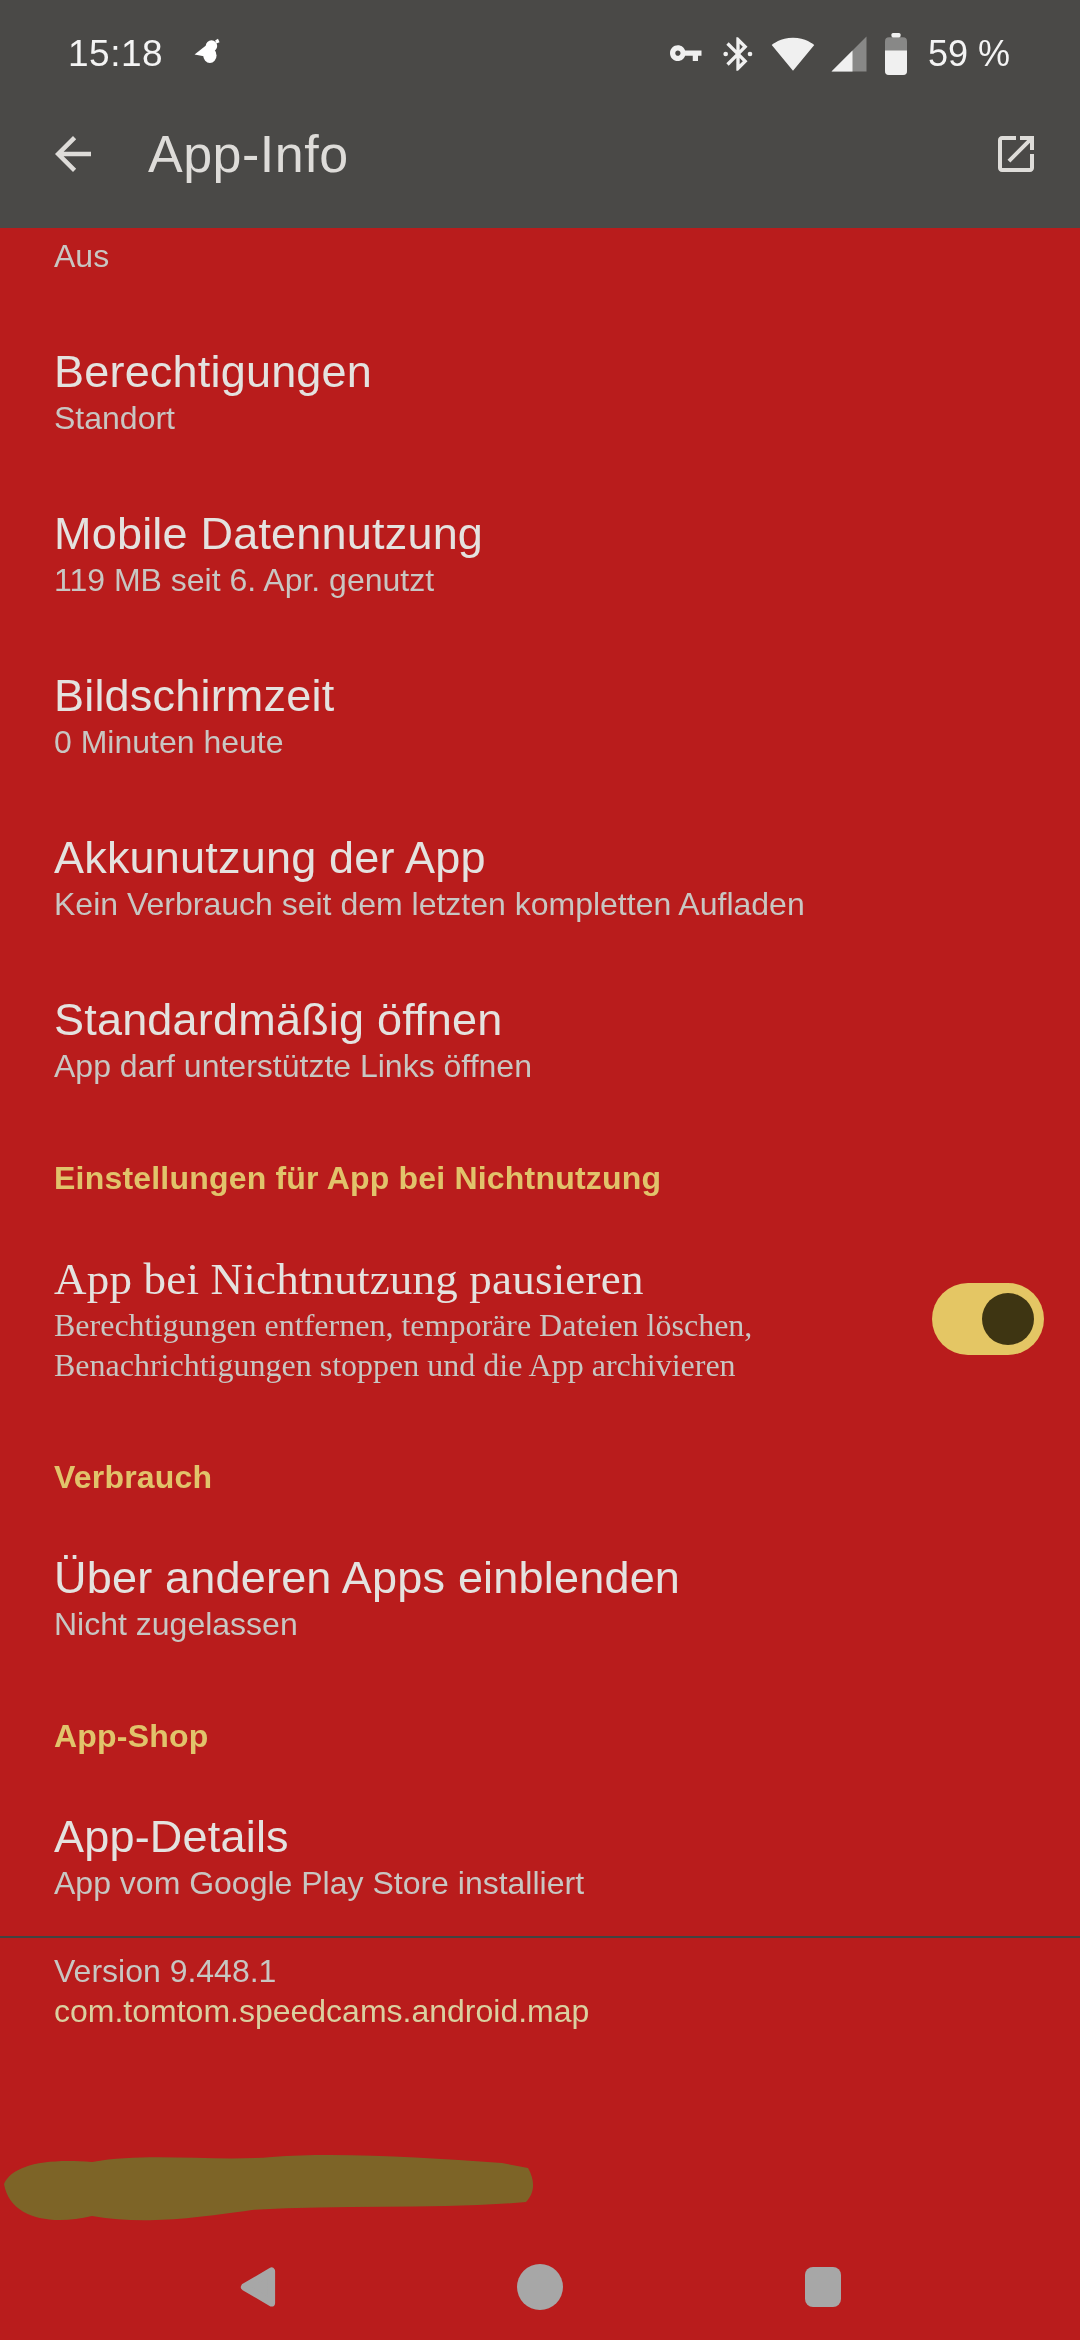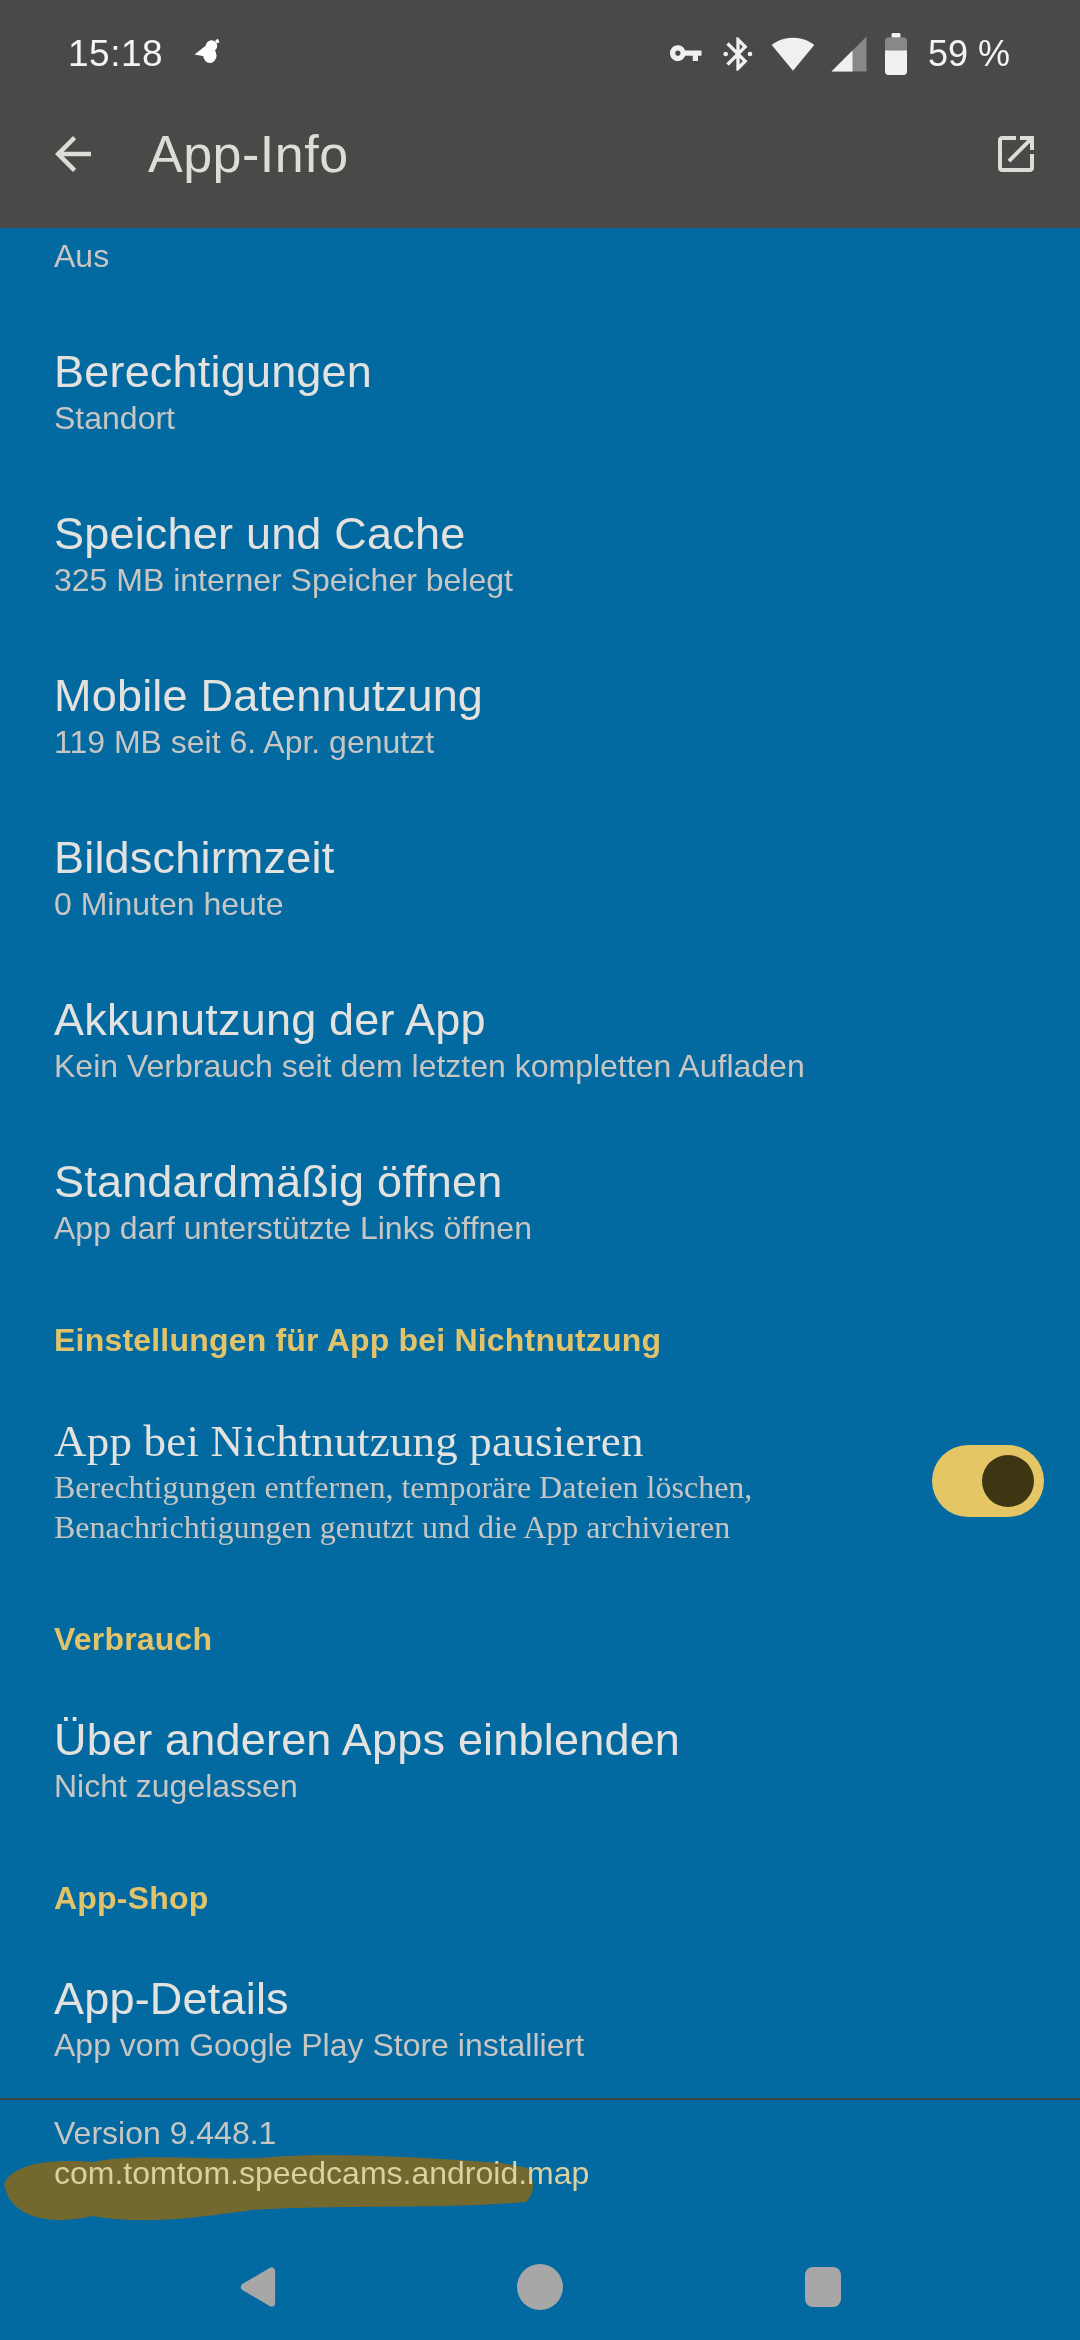--- a/index.html
+++ b/index.html
@@ -1,20 +1,20 @@
 <!DOCTYPE html>
 <html><head>
 <meta charset="utf-8">
 <style>
   * { margin:0; padding:0; box-sizing:border-box; }
   html,body { background:#000; }
   body { font-family:"Liberation Sans","DejaVu Sans",sans-serif; }
   .screen {
     position:relative; width:1080px; height:2340px;
-    background:#0369a1; overflow:hidden;
+    background:#b91c1c; overflow:hidden;
   }
   
   .topbar {
     position:absolute; top:0; left:0; width:100%; height:228px;
     background:#4a4947;
   }
   .status-bar {
     position:absolute; top:18px; left:0; right:0; height:72px;
     display:flex; align-items:center; padding:0 70px 0 68px;
     color:#f2f2f2;
@@ -145,24 +145,20 @@
 
   <div class="content">
 
     <div class="partial-subtitle">Aus</div>
 
     <div class="item first">
       <div class="item-title">Berechtigungen</div>
       <div class="item-sub">Standort</div>
     </div>
 
-    <div class="item">
-      <div class="item-title">Speicher und Cache</div>
-      <div class="item-sub">325 MB interner Speicher belegt</div>
-    </div>
 
     <div class="item">
       <div class="item-title">Mobile Datennutzung</div>
       <div class="item-sub">119 MB seit 6. Apr. genutzt</div>
     </div>
 
     <div class="item">
       <div class="item-title">Bildschirmzeit</div>
       <div class="item-sub">0 Minuten heute</div>
     </div>
@@ -176,21 +172,21 @@
       <div class="item-title">Standardmäßig öffnen</div>
       <div class="item-sub">App darf unterstützte Links öffnen</div>
     </div>
 
     <div class="section-header">Einstellungen für App bei Nichtnutzung</div>
 
     <div class="toggle-row">
       <div class="toggle-text">
         <div class="item-title">App bei Nichtnutzung pausieren</div>
         <div class="item-sub">Berechtigungen entfernen, temporäre Dateien löschen,</div>
-        <div class="item-sub">Benachrichtigungen genutzt und die App archivieren</div>
+        <div class="item-sub">Benachrichtigungen stoppen und die App archivieren</div>
       </div>
       <button class="toggle-switch">
         <span class="toggle-thumb"></span>
       </button>
     </div>
 
     <div class="section-header">Verbrauch</div>
 
     <div class="item">
       <div class="item-title">Über anderen Apps einblenden</div>

